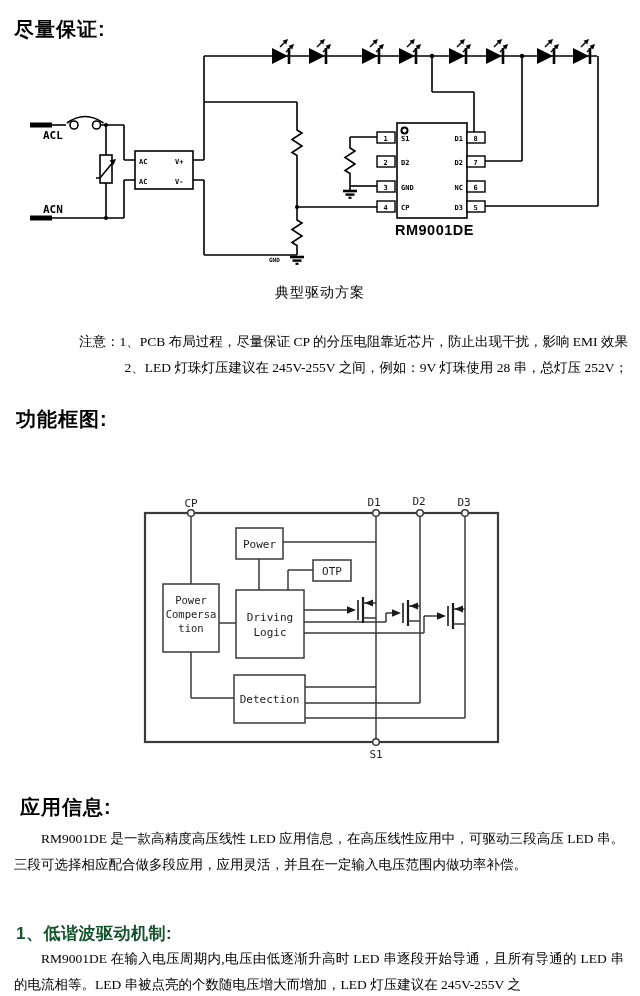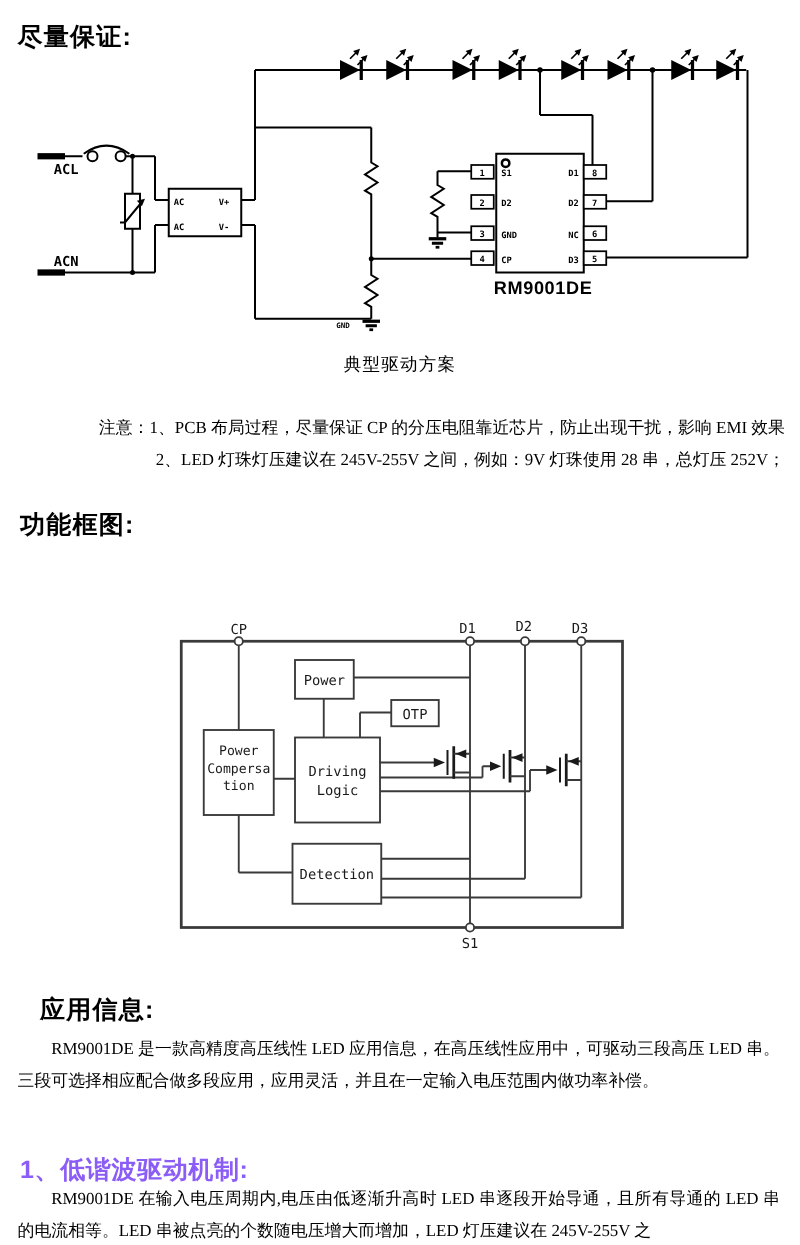--- a/index.html
+++ b/index.html
@@ -1,21 +1,21 @@
 <!DOCTYPE html>
 <html><head>
 <meta charset="utf-8">
 <style>
   html,body{margin:0;padding:0;background:#ffffff;}
   #page{position:relative;width:640px;height:996px;background:#ffffff;overflow:hidden;
         font-family:"Liberation Serif","DejaVu Serif",serif;color:#000;}
   .h-big{position:absolute;font-family:"Liberation Sans","DejaVu Sans",sans-serif;
          font-weight:bold;font-size:20px;letter-spacing:1px;color:#000;white-space:nowrap;}
   .h-sub{position:absolute;font-family:"Liberation Sans","DejaVu Sans",sans-serif;
-         font-weight:bold;font-size:20px;letter-spacing:0.5px;color:#8b5cf6;white-space:nowrap;}
+         font-weight:bold;font-size:17px;letter-spacing:0.5px;color:#14532d;white-space:nowrap;}
   .body-text{font-size:13.5px;line-height:25.5px;color:#000;}
   .para{position:absolute;left:14px;width:610px;text-align:justify;text-indent:2em;}
   #notes{position:absolute;left:8px;top:329px;width:620px;}
   .note-line{position:relative;white-space:nowrap;text-align:right;}
   .note-indent{margin-left:44px;}
   #caption{position:absolute;left:0;top:280px;width:640px;text-align:center;
            font-size:14px;letter-spacing:1px;}
   svg{position:absolute;left:0;}
   svg text{font-family:"DejaVu Sans Mono","Liberation Mono",monospace;fill:#000;}
   .wire{stroke:#000;stroke-width:1.6;fill:none;}
@@ -237,19 +237,19 @@
       <circle class="bd-pin" cx="465" cy="513" r="3.3"></circle>
       <circle class="bd-pin" cx="376" cy="742" r="3.3"></circle>
       <text class="bd-txt" x="191" y="507" text-anchor="middle">CP</text>
       <text class="bd-txt" x="374" y="506" text-anchor="middle">D1</text>
       <text class="bd-txt" x="419" y="505" text-anchor="middle">D2</text>
       <text class="bd-txt" x="464" y="506" text-anchor="middle">D3</text>
       <text class="bd-txt" x="376" y="758" text-anchor="middle">S1</text>
     </g>
   </svg>
 
-  <div class="h-big" style="left:32px;top:794px;text-align:center;">应用信息:</div>
+  <div class="h-big" style="left:20px;top:794px;text-align:center;">应用信息:</div>
   <div class="para body-text" style="top:826px;">RM9001DE 是一款高精度高压线性 LED 应用信息，在高压线性应用中，可驱动三段高压 LED 串。三段可选择相应配合做多段应用，应用灵活，并且在一定输入电压范围内做功率补偿。</div>
 
   <div class="h-sub" style="left:16px;top:922px;">1、低谐波驱动机制:</div>
   <div class="para body-text" style="top:946px;">RM9001DE 在输入电压周期内,电压由低逐渐升高时 LED 串逐段开始导通，且所有导通的 LED 串的电流相等。LED 串被点亮的个数随电压增大而增加，LED 灯压建议在 245V-255V 之</div>
 
 </div>
 
 </body></html>

